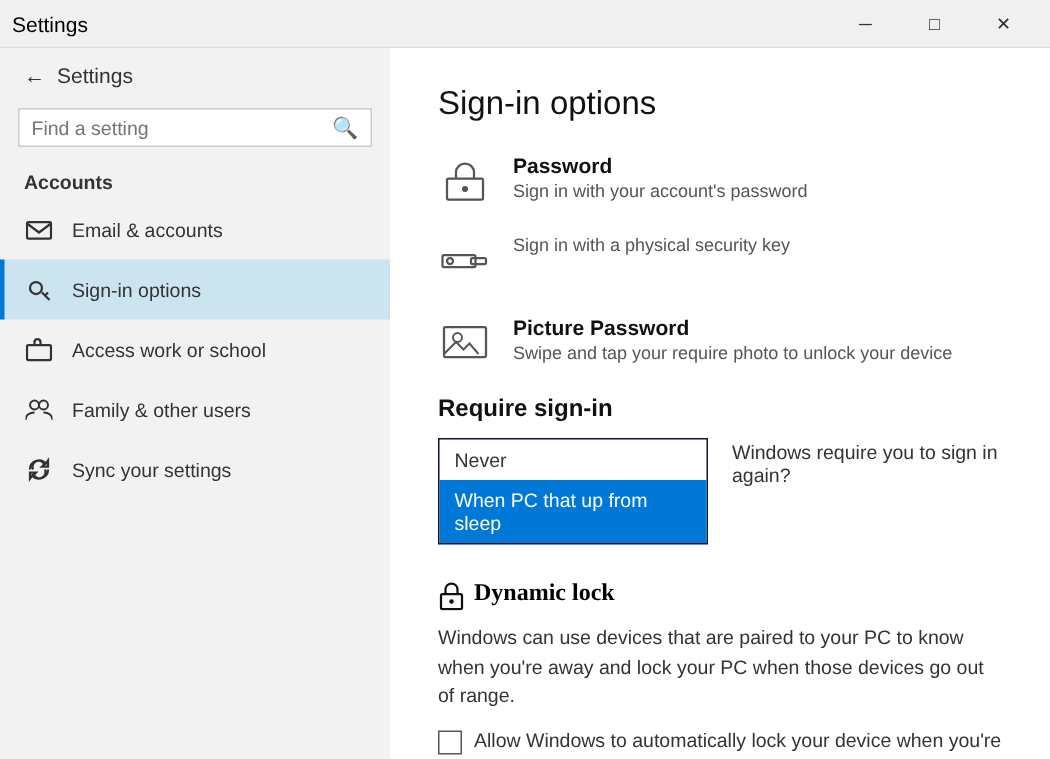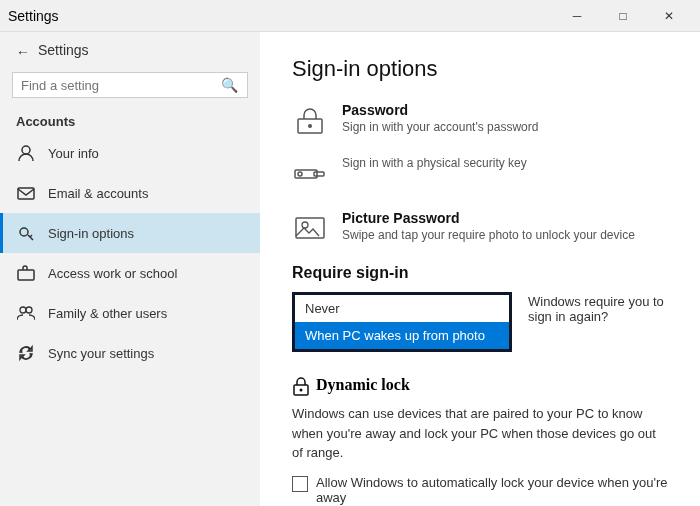--- a/index.html
+++ b/index.html
@@ -189,22 +189,22 @@
     }
 
     
     .dropdown-area {
       position: relative;
       display: inline-block;
       margin-bottom: 10px;
     }
     .dropdown-box {
       background: #fff;
-      border: 3px solid #0f172a;
-      width: 220px;
+      border: 1px solid #0f172a;
+      width: 180px;
     }
     .dropdown-option {
       padding: 6px 10px;
       font-size: 13px;
       color: #333;
       cursor: pointer;
     }
     .dropdown-option.selected {
       background: #0078d7;
       color: #fff;
@@ -286,29 +286,20 @@
       <span class="sidebar-app-title">Settings</span>
     </div>
 
     <div class="search-box">
       <input class="search-input" type="text" placeholder="Find a setting" style="">
       <span class="search-icon-sym">🔍</span>
     </div>
 
     <div class="sidebar-section-label">Accounts</div>
 
-    <div class="sidebar-item">
-      <span class="sidebar-item-icon">
-        <svg width="18" height="18" viewBox="0 0 18 18" fill="none">
-          <circle cx="9" cy="6" r="4" stroke="#333" stroke-width="1.5"></circle>
-          <path d="M2 17c0-3.866 3.134-7 7-7s7 3.134 7 7" stroke="#333" stroke-width="1.5"></path>
-        </svg>
-      </span>
-      <span class="sidebar-item-label">Your info</span>
-    </div>
 
     <div class="sidebar-item">
       <span class="sidebar-item-icon">
         <svg width="18" height="18" viewBox="0 0 18 18" fill="none">
           <rect x="1" y="4" width="16" height="11" rx="1" stroke="#333" stroke-width="1.5"></rect>
           <path d="M1 5l8 6 8-6" stroke="#333" stroke-width="1.5"></path>
         </svg>
       </span>
       <span class="sidebar-item-label">Email &amp; accounts</span>
     </div>
@@ -399,21 +390,21 @@
         <div class="option-desc">Swipe and tap your require photo to unlock your device</div>
       </div>
     </div>
 
     <div class="section-header">Require sign-in</div>
 
     <div class="require-signin-row">
       <div class="dropdown-area">
         <div class="dropdown-box">
           <div class="dropdown-option">Never</div>
-          <div class="dropdown-option selected">When PC wakes up from photo</div>
+          <div class="dropdown-option selected">When PC that up from sleep</div>
         </div>
       </div>
       <div class="require-signin-desc">Windows require you to sign in again?</div>
     </div>
 
     <div class="dynamic-lock-title">
       <span>
         <svg width="18" height="20" viewBox="0 0 18 20" fill="none">
           <rect x="2" y="9" width="14" height="10" rx="1" stroke="#111" stroke-width="1.5"></rect>
           <path d="M5 9V6a4 4 0 018 0v3" stroke="#111" stroke-width="1.5"></path>

